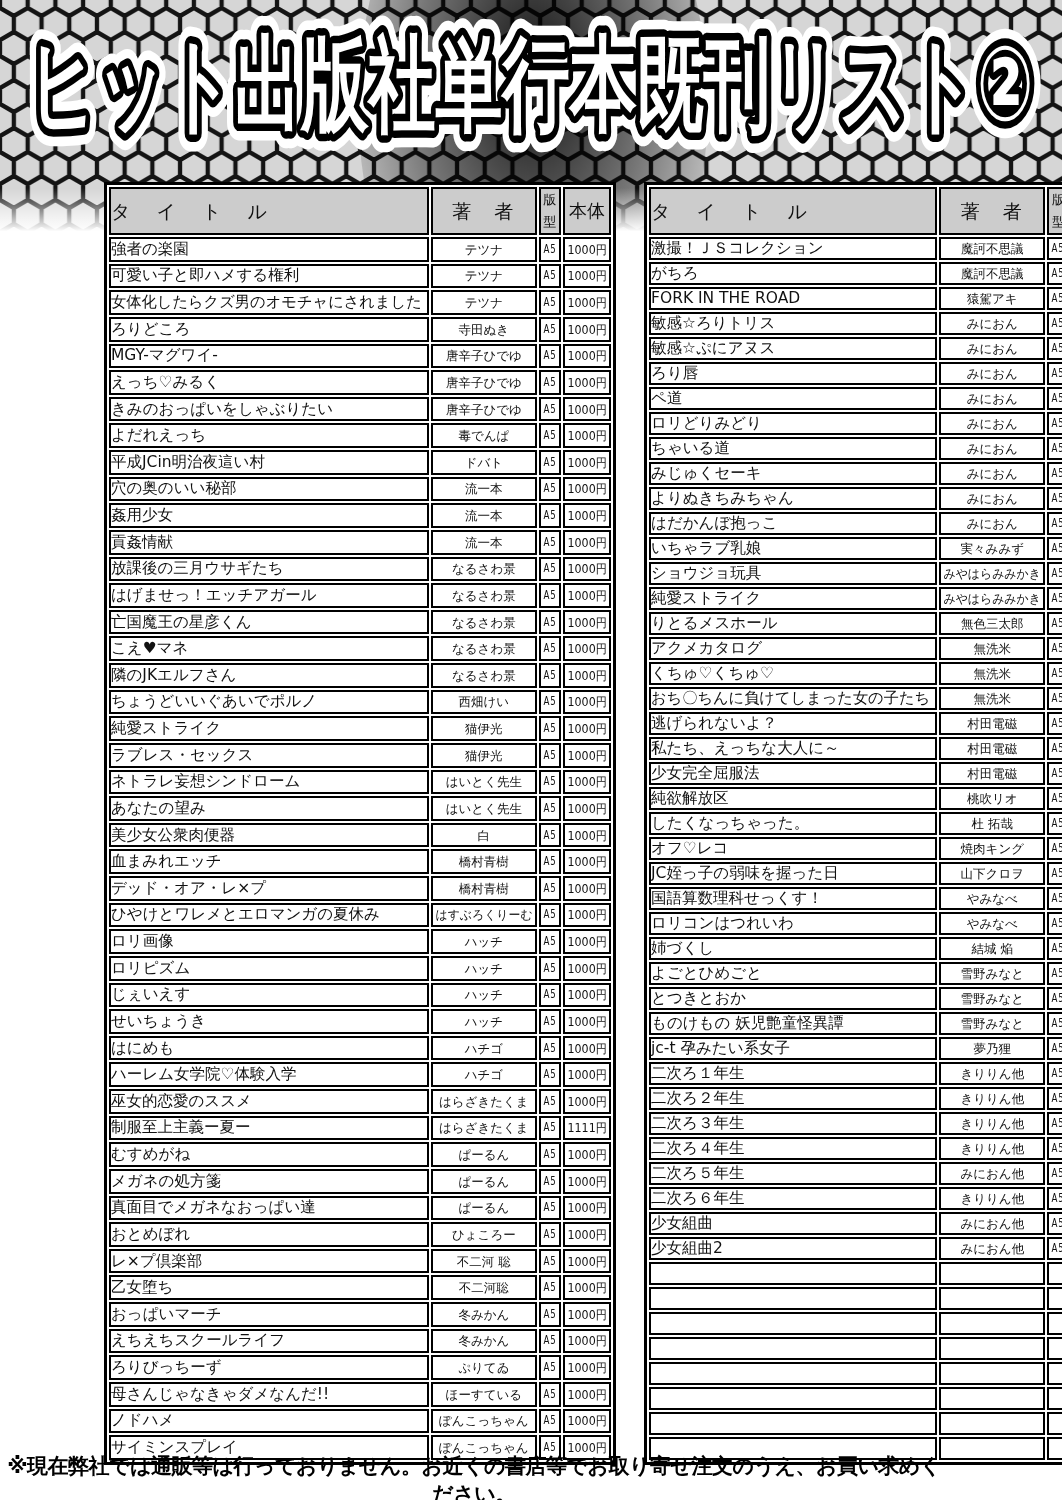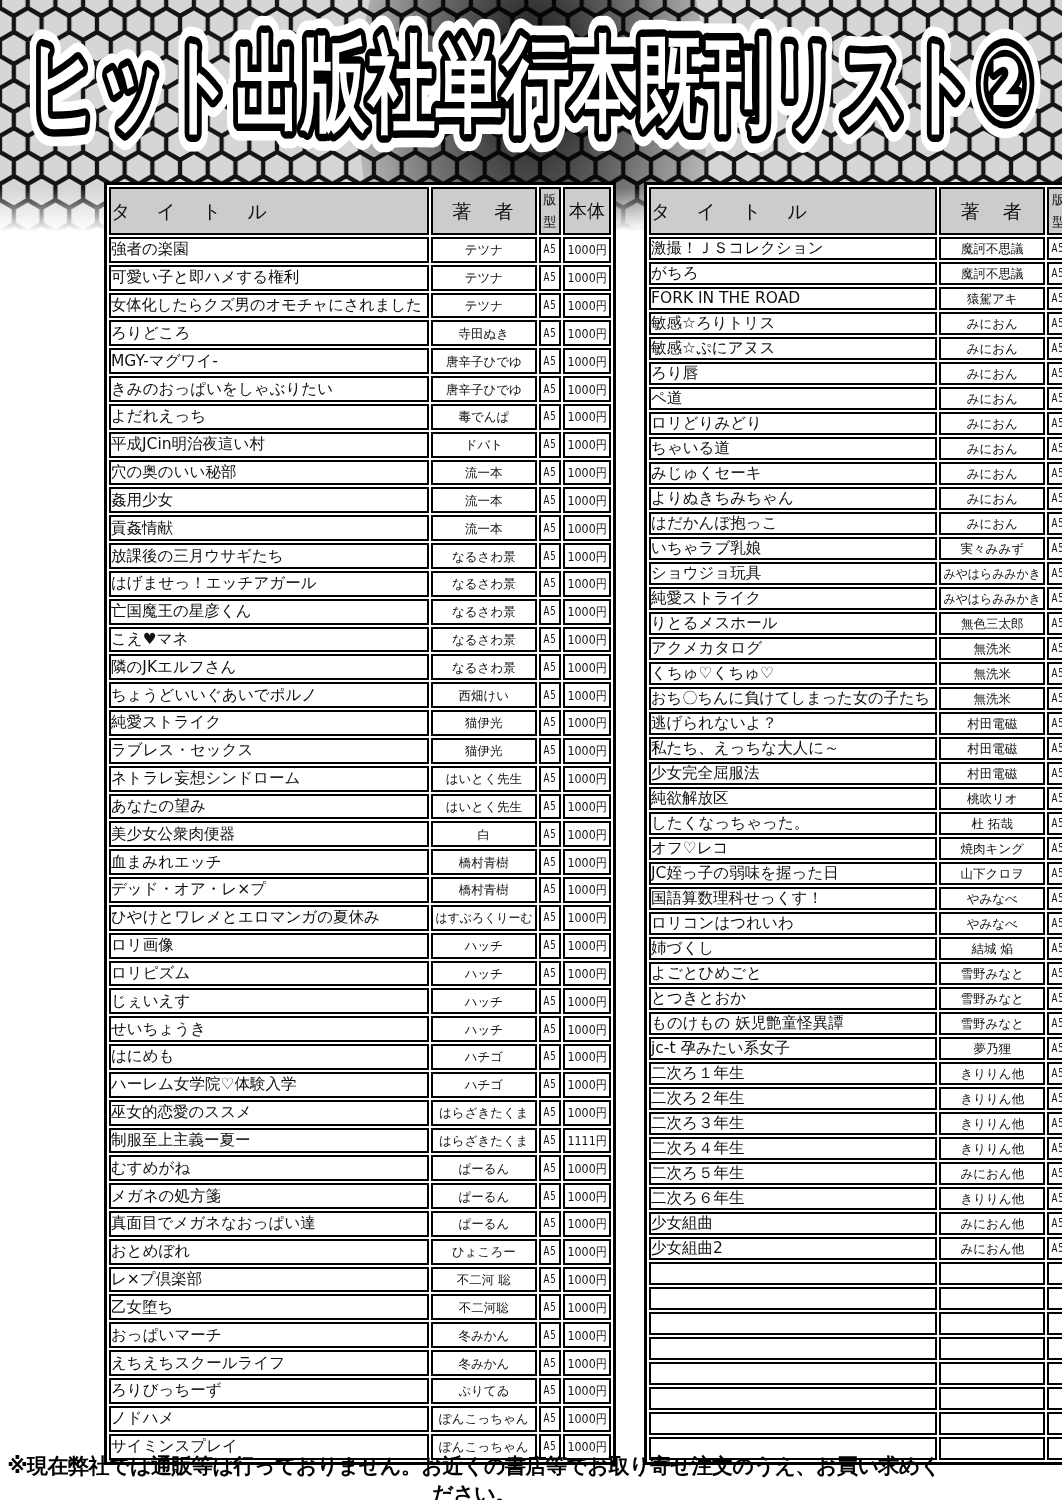--- a/index.html
+++ b/index.html
@@ -116,20 +116,26 @@
           <td class="c-format"><span class="fit" style="transform: scaleX(0.722222);">A5</span></td>
           <td class="c-price"><span class="fit" style="transform: scaleX(0.886364);">1000円</span></td>
         </tr>
         <tr>
           <td class="c-title"><span class="fit">MGY-マグワイ-</span></td>
           <td class="c-author"><span class="fit">唐辛子ひでゆ</span></td>
           <td class="c-format"><span class="fit" style="transform: scaleX(0.722222);">A5</span></td>
           <td class="c-price"><span class="fit" style="transform: scaleX(0.886364);">1000円</span></td>
         </tr>
         <tr>
+          <td class="c-title"><span class="fit">えっち♡みるく</span></td>
+          <td class="c-author"><span class="fit">唐辛子ひでゆ</span></td>
+          <td class="c-format"><span class="fit" style="transform: scaleX(0.722222);">A5</span></td>
+          <td class="c-price"><span class="fit" style="transform: scaleX(0.886364);">1000円</span></td>
+        </tr>
+        <tr>
           <td class="c-title"><span class="fit">きみのおっぱいをしゃぶりたい</span></td>
           <td class="c-author"><span class="fit">唐辛子ひでゆ</span></td>
           <td class="c-format"><span class="fit" style="transform: scaleX(0.722222);">A5</span></td>
           <td class="c-price"><span class="fit" style="transform: scaleX(0.886364);">1000円</span></td>
         </tr>
         <tr>
           <td class="c-title"><span class="fit">よだれえっち</span></td>
           <td class="c-author"><span class="fit">毒でんぱ</span></td>
           <td class="c-format"><span class="fit" style="transform: scaleX(0.722222);">A5</span></td>
           <td class="c-price"><span class="fit" style="transform: scaleX(0.886364);">1000円</span></td>
@@ -334,20 +340,26 @@
         </tr>
         <tr>
           <td class="c-title"><span class="fit">えちえちスクールライフ</span></td>
           <td class="c-author"><span class="fit">冬みかん</span></td>
           <td class="c-format"><span class="fit" style="transform: scaleX(0.722222);">A5</span></td>
           <td class="c-price"><span class="fit" style="transform: scaleX(0.886364);">1000円</span></td>
         </tr>
         <tr>
           <td class="c-title"><span class="fit">ろりびっちーず</span></td>
           <td class="c-author"><span class="fit">ぷりてゐ</span></td>
+          <td class="c-format"><span class="fit" style="transform: scaleX(0.722222);">A5</span></td>
+          <td class="c-price"><span class="fit" style="transform: scaleX(0.886364);">1000円</span></td>
+        </tr>
+        <tr>
+          <td class="c-title"><span class="fit">母さんじゃなきゃダメなんだ!!</span></td>
+          <td class="c-author"><span class="fit">ほーすている</span></td>
           <td class="c-format"><span class="fit" style="transform: scaleX(0.722222);">A5</span></td>
           <td class="c-price"><span class="fit" style="transform: scaleX(0.886364);">1000円</span></td>
         </tr>
         <tr>
           <td class="c-title"><span class="fit">ノドハメ</span></td>
           <td class="c-author"><span class="fit">ぽんこっちゃん</span></td>
           <td class="c-format"><span class="fit" style="transform: scaleX(0.722222);">A5</span></td>
           <td class="c-price"><span class="fit" style="transform: scaleX(0.886364);">1000円</span></td>
         </tr>
         <tr>

